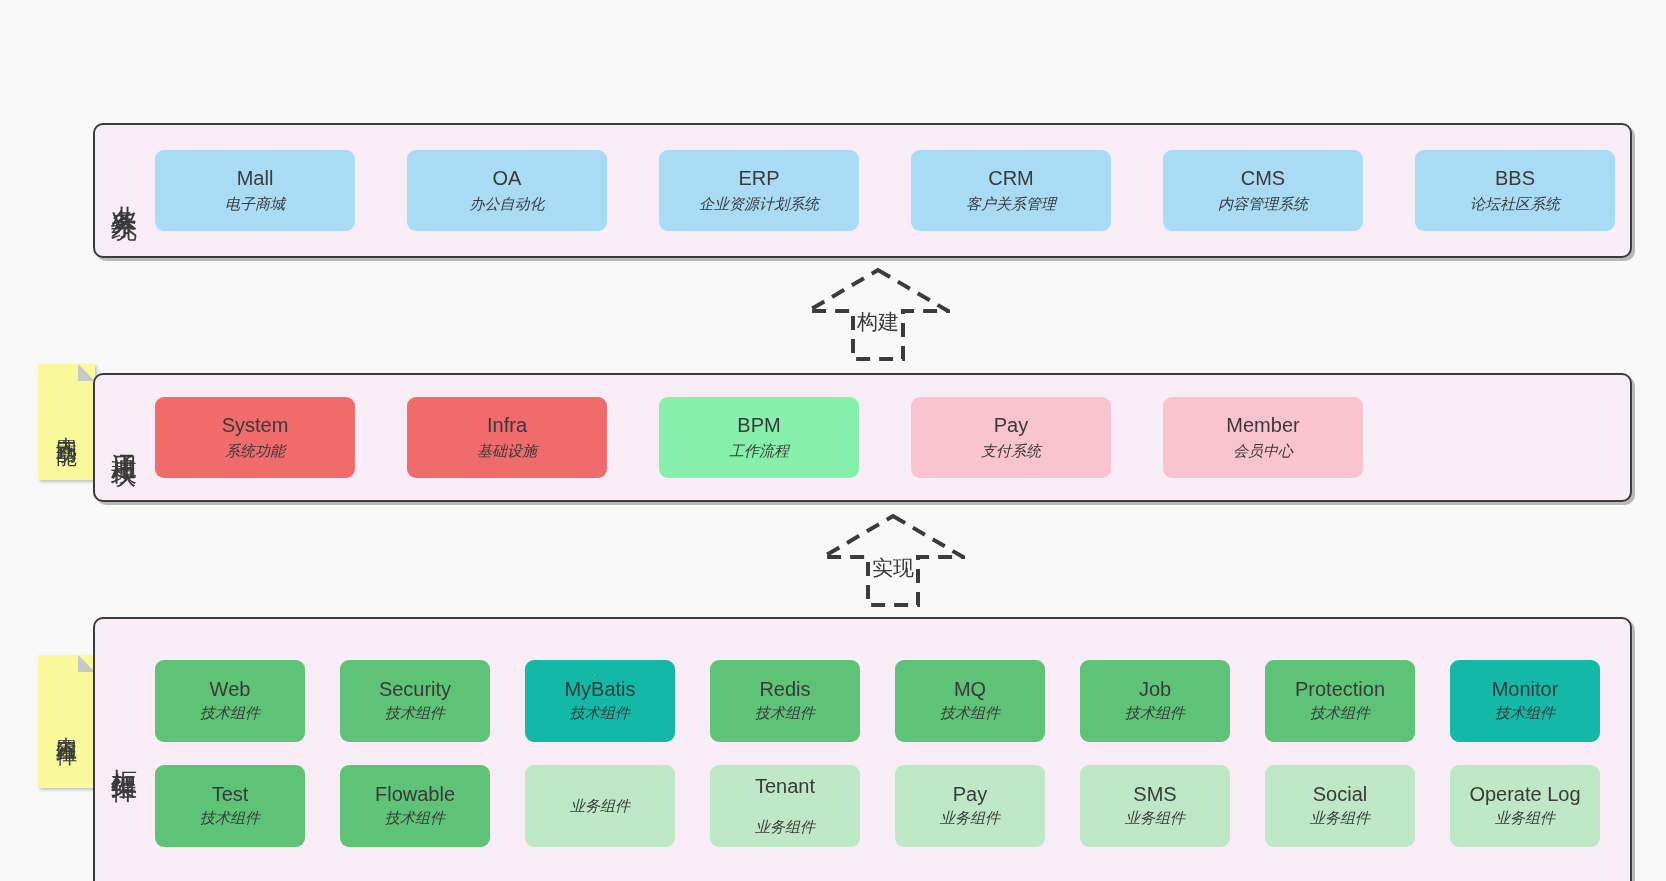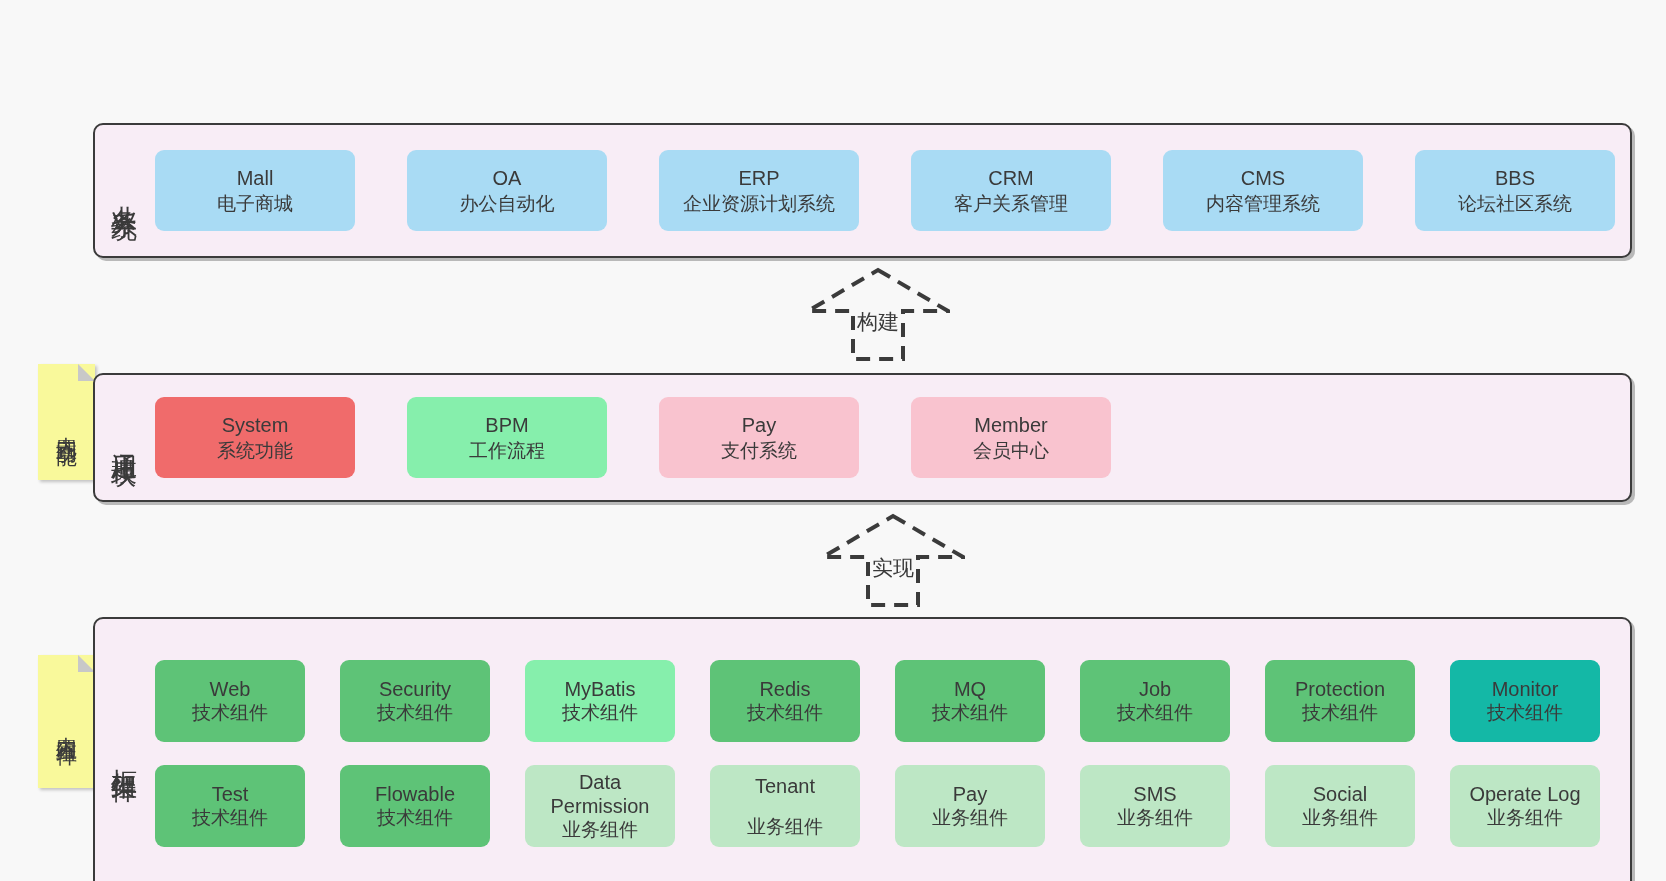--- a/index.html
+++ b/index.html
@@ -63,21 +63,21 @@
     flex-direction:column;
     align-items:center;
     justify-content:center;
     text-align:center;
     box-sizing:border-box;
     padding:2px 4px;
   }
   .band-a .box,.band-b .box{width:200px;height:81px;}
   .band-c .box{width:150px;height:82px;}
   .box-title{font-size:20px;line-height:25px;}
-  .box-subtitle{font-size:19px;line-height:25px;}
+  .box-subtitle{font-size:15px;line-height:25px;font-style:italic;}
   .band-c .box-title{line-height:24px;}
   .band-c .box-subtitle{line-height:24px;}
 
   
   .sticky{
     position:absolute;
     left:38px;
     width:57px;
     background:#f9f99b;
     box-shadow:2px 2px 3px rgba(0,0,0,.22);
@@ -165,20 +165,24 @@
   </svg>
 
   <section class="band band-b">
     <div class="band-label">通用模块</div>
     <div class="band-rows">
       <div class="band-row">
           <div class="box" style="background: rgb(240, 107, 107);">
             <div class="box-title">System</div>
             <div class="box-subtitle">系统功能</div>
           </div>
+          <div class="box" style="background: rgb(240, 107, 107);">
+            <div class="box-title">Infra</div>
+            <div class="box-subtitle">基础设施</div>
+          </div>
           <div class="box" style="background: #86efac;">
             <div class="box-title">BPM</div>
             <div class="box-subtitle">工作流程</div>
           </div>
           <div class="box" style="background: rgb(249, 195, 207);">
             <div class="box-title">Pay</div>
             <div class="box-subtitle">支付系统</div>
           </div>
           <div class="box" style="background: rgb(249, 195, 207);">
             <div class="box-title">Member</div>
@@ -198,21 +202,21 @@
     <div class="band-rows">
       <div class="band-row">
           <div class="box" style="background: rgb(94, 195, 119);">
             <div class="box-title">Web</div>
             <div class="box-subtitle">技术组件</div>
           </div>
           <div class="box" style="background: rgb(94, 195, 119);">
             <div class="box-title">Security</div>
             <div class="box-subtitle">技术组件</div>
           </div>
-          <div class="box" style="background: #86efac;">
+          <div class="box" style="background: #14b8a6;">
             <div class="box-title">MyBatis</div>
             <div class="box-subtitle">技术组件</div>
           </div>
           <div class="box" style="background: rgb(94, 195, 119);">
             <div class="box-title">Redis</div>
             <div class="box-subtitle">技术组件</div>
           </div>
           <div class="box" style="background: rgb(94, 195, 119);">
             <div class="box-title">MQ</div>
             <div class="box-subtitle">技术组件</div>
@@ -233,21 +237,20 @@
       <div class="band-row">
           <div class="box" style="background: rgb(94, 195, 119);">
             <div class="box-title">Test</div>
             <div class="box-subtitle">技术组件</div>
           </div>
           <div class="box" style="background: rgb(94, 195, 119);">
             <div class="box-title">Flowable</div>
             <div class="box-subtitle">技术组件</div>
           </div>
           <div class="box" style="background: rgb(189, 231, 197);">
-            <div class="box-title">Data Permission</div>
             <div class="box-subtitle">业务组件</div>
           </div>
           <div class="box" style="background: rgb(189, 231, 197); gap: 17px;">
             <div class="box-title">Tenant</div>
             <div class="box-subtitle">业务组件</div>
           </div>
           <div class="box" style="background: rgb(189, 231, 197);">
             <div class="box-title">Pay</div>
             <div class="box-subtitle">业务组件</div>
           </div>

